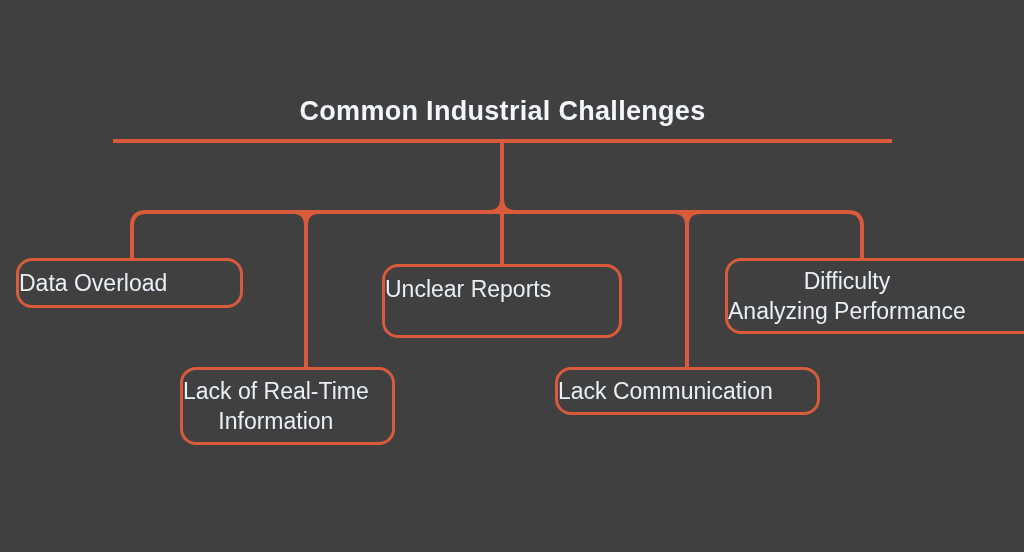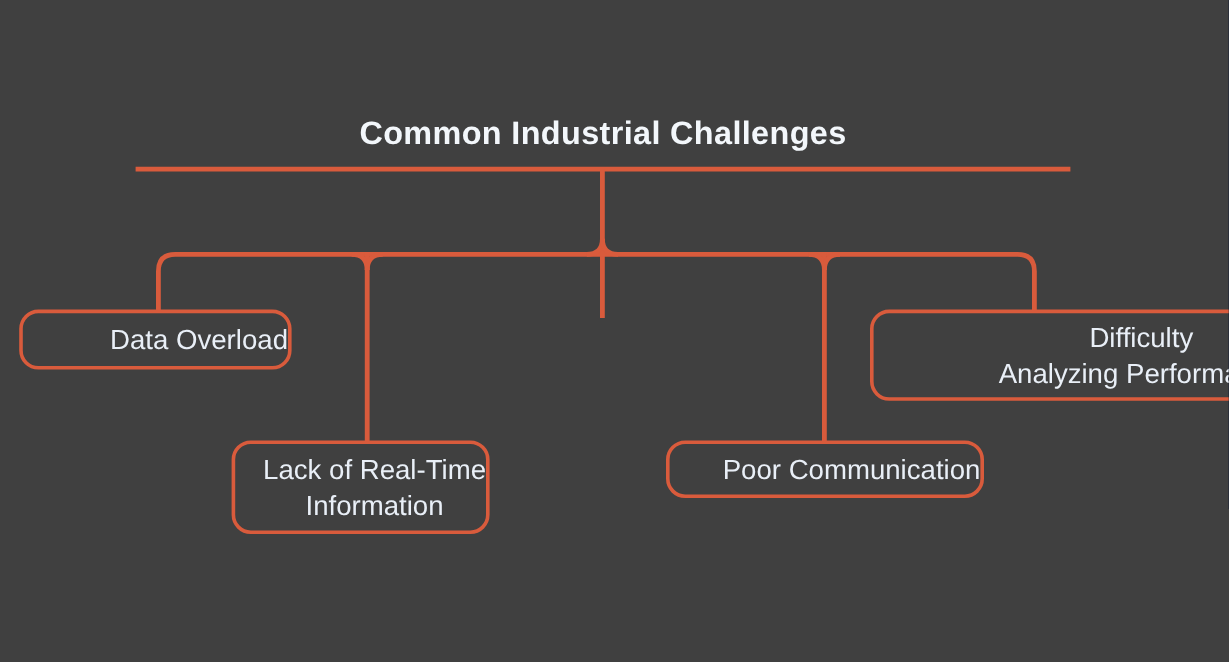--- a/index.html
+++ b/index.html
@@ -32,29 +32,29 @@
   .node {
     position: absolute;
     box-sizing: border-box;
     border: 3px solid #d95b3c;
     border-radius: 16px;
     color: #e9eff7;
     font-size: 23px;
     line-height: 1.32;
     display: flex;
     align-items: center;
-    justify-content: flex-end;
+    justify-content: flex-start;
     text-align: center;
   }
   .node .label { white-space: pre-line; }
   .n-data-overload   { left: 16px;  top: 258px; width: 227px; height: 50px; }
   .n-unclear-reports { left: 382px; top: 264px; width: 240px; height: 74px;
                        align-items: flex-start; padding-top: 7px; }
   .n-difficulty      { left: 725px; top: 258px; width: 348px; height: 76px; }
-  .n-lack            { left: 193px; top: 367px; width: 215px; height: 78px; }
+  .n-lack            { left: 180px; top: 367px; width: 215px; height: 78px; }
   .n-poor            { left: 555px; top: 367px; width: 265px; height: 48px; }
 </style>
 </head>
 <body>
 
 <div class="canvas">
 
   <svg class="connectors" width="1024" height="552" viewBox="0 0 1024 552">
 
     <path d="M113 141 H892"></path>
@@ -74,28 +74,31 @@
     <path d="M674 212 Q687 212 687 225"></path>
     <path d="M700 212 Q687 212 687 225"></path>
   </svg>
 
   <div class="title">Common Industrial Challenges</div>
 
   <div class="node n-data-overload">
     <span class="label">Data Overload</span>
   </div>
 
+  <div class="node n-unclear-reports">
+    <span class="label">Unclear Reports</span>
+  </div>
 
   <div class="node n-difficulty">
     <span class="label">Difficulty
 Analyzing Performance</span>
   </div>
 
   <div class="node n-lack">
     <span class="label">Lack of Real-Time
 Information</span>
   </div>
 
   <div class="node n-poor">
-    <span class="label">Poor Communication</span>
+    <span class="label">Lack Communication</span>
   </div>
 
 </div>
 
 </body></html>

